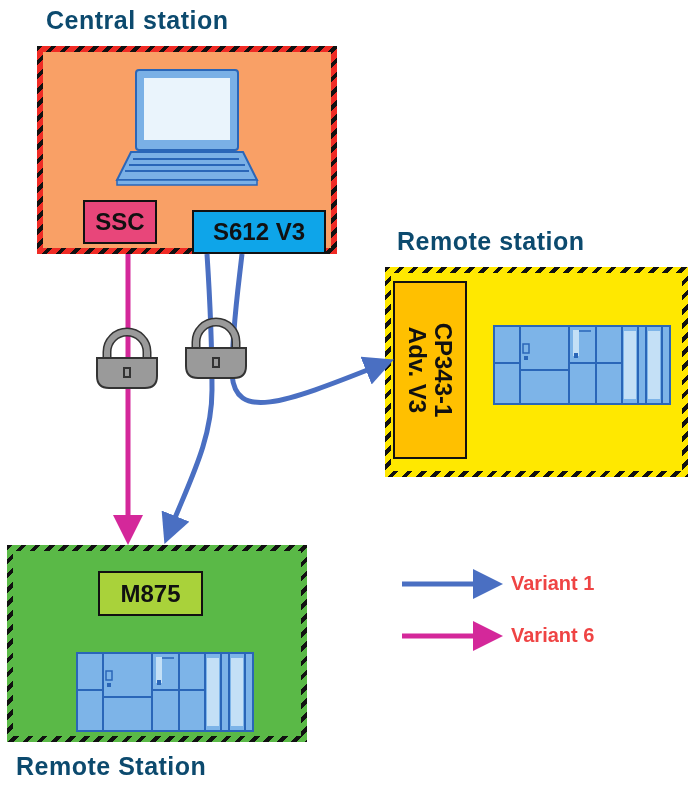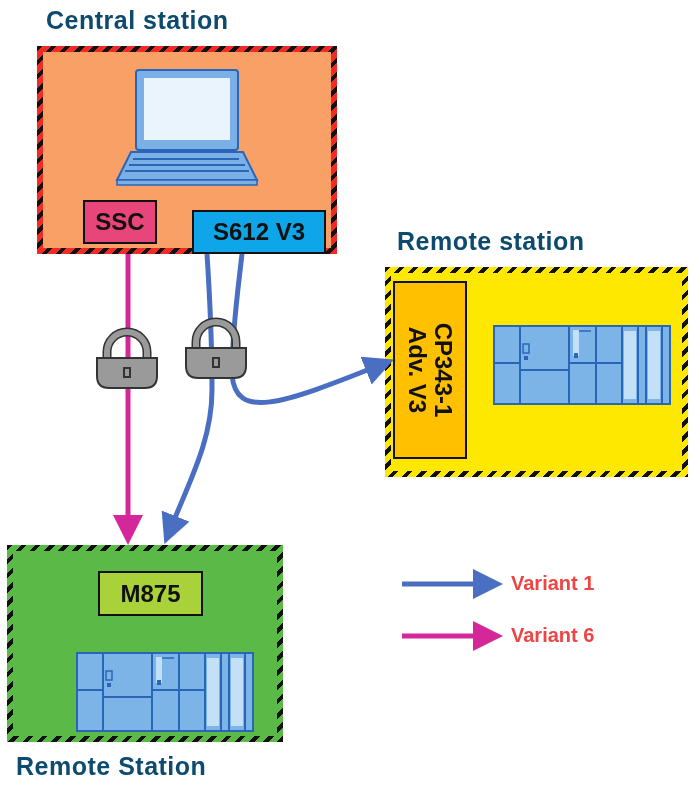--- a/index.html
+++ b/index.html
@@ -63,21 +63,21 @@
         <rect x="29" y="18" width="6" height="9" fill="none" stroke="#2a66b8" stroke-width="1.5"></rect>
         <rect x="30" y="30" width="4" height="4" fill="#2a66b8"></rect>
         <rect x="79" y="4" width="6" height="26" fill="#c4e0f6"></rect>
         <line x1="85" y1="5" x2="97" y2="5" stroke="#2a66b8" stroke-width="1.5"></line>
         <rect x="80" y="27" width="4" height="5" fill="#2a66b8"></rect>
       </g>
     </svg>
   </div>
 </div>
 
-<div class="box hatch-grn" style="left:7px;top:545px;width:276px;height:197px;">
+<div class="box hatch-grn" style="left:7px;top:545px;width:300px;height:197px;">
   <div class="inner" style="background:#5ab947;">
     <div class="lbl" style="left:85px;top:20px;width:105px;height:45px;background:#a9d23a;">M875</div>
     <svg width="288" height="185" viewBox="0 0 288 185">
       <g transform="translate(64,102)">
         <rect x="0" y="0" width="176" height="78" fill="#7db4e8" stroke="#2a66b8" stroke-width="2"></rect>
         <line x1="26" y1="0" x2="26" y2="78" stroke="#2a66b8" stroke-width="2"></line>
         <line x1="0" y1="37" x2="26" y2="37" stroke="#2a66b8" stroke-width="2"></line>
         <line x1="26" y1="44" x2="75" y2="44" stroke="#2a66b8" stroke-width="2"></line>
         <line x1="75" y1="0" x2="75" y2="78" stroke="#2a66b8" stroke-width="2"></line>
         <line x1="102" y1="0" x2="102" y2="78" stroke="#2a66b8" stroke-width="2"></line>

